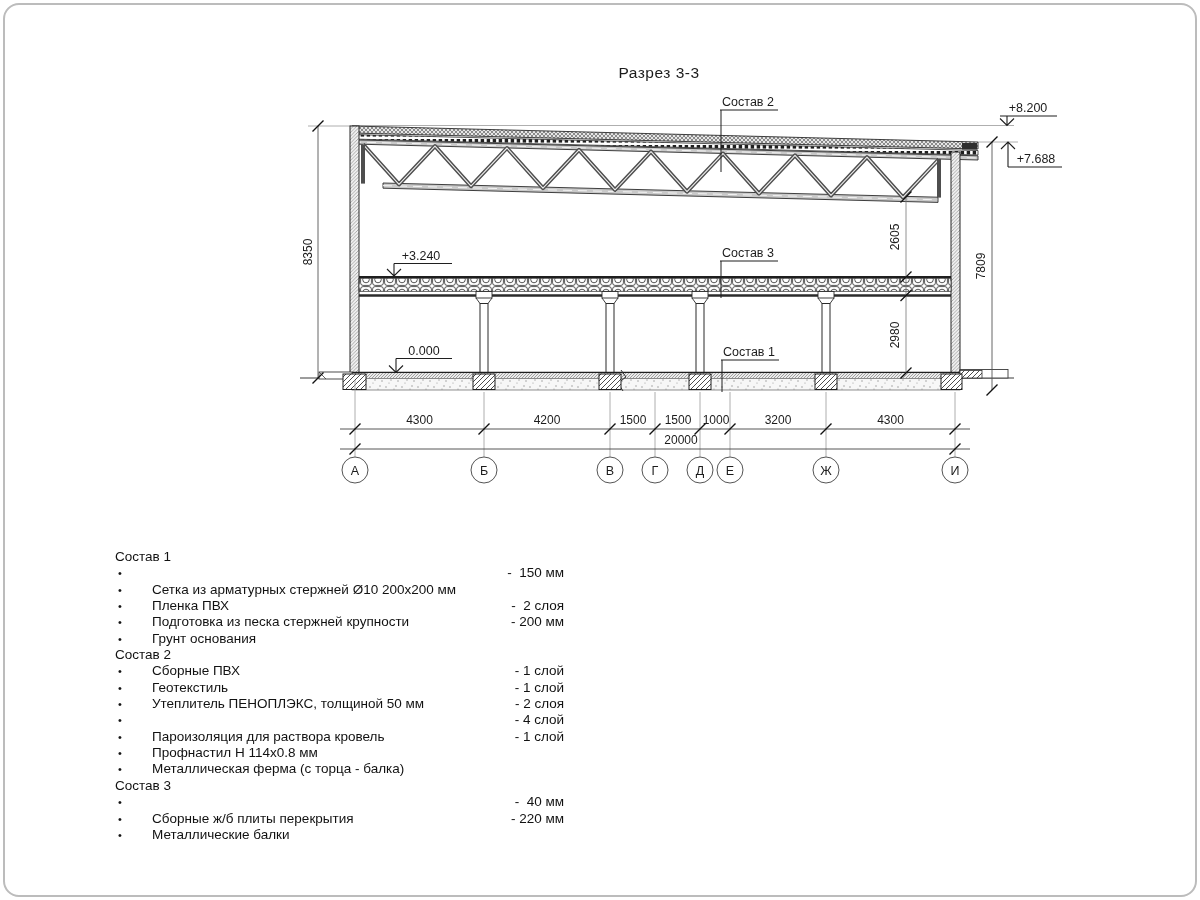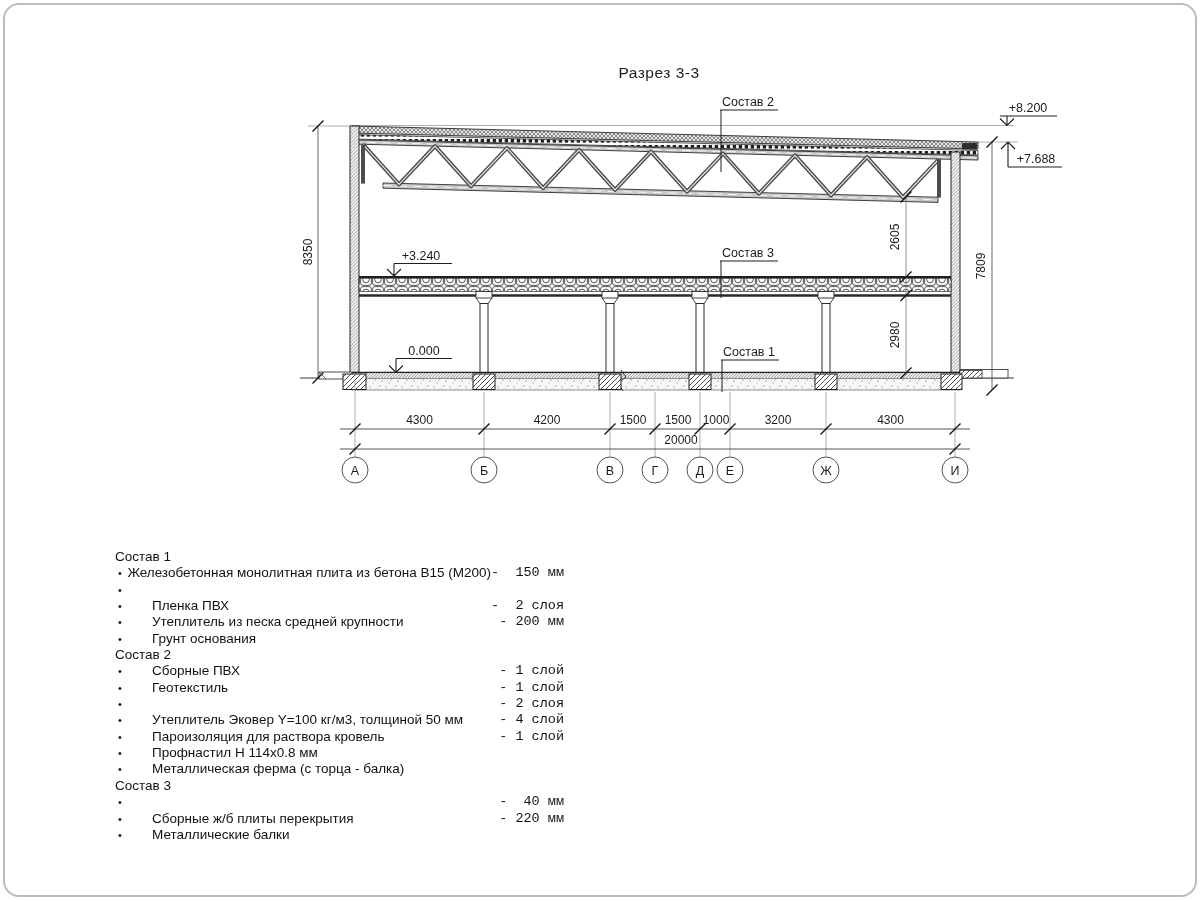--- a/index.html
+++ b/index.html
@@ -9,21 +9,21 @@
   svg{position:absolute;left:0;top:0;}
   svg text{font-family:"Liberation Sans", sans-serif;fill:#1c1c1c;}
   .dim-t{font-size:12px;}
   .lbl-t{font-size:12.5px;}
   .axis-t{font-size:12.5px;}
   .title-t{font-size:15.5px;letter-spacing:0.5px;}
   .legend{position:absolute;left:115px;top:549px;width:449px;font-size:13.5px;color:#121212;}
   .l-row{display:flex;line-height:16.35px;}
   .l-bullet{width:34px;padding-left:3px;font-size:11px;}
   .l-name{white-space:pre;}
-  .l-val{margin-left:auto;white-space:pre;font-family:Liberation Mono, monospace;}
+  .l-val{margin-left:auto;white-space:pre;}
   .l-title{line-height:16.35px;}
 </style>
 </head>
 <body>
 
 <div class="stage">
 
 <svg width="1200" height="540" viewBox="0 0 1200 540">
   <defs>
     <pattern id="hatchWall" width="3.5" height="3.5" patternUnits="userSpaceOnUse">
@@ -229,35 +229,35 @@
       <text class="axis-t" x="826" y="474.5" text-anchor="middle">Ж</text>
       <text class="axis-t" x="955" y="474.5" text-anchor="middle">И</text>
     </g>
   </g>
 </svg>
 
 <div class="legend">
   <div class="l-title">Состав 1</div>
   <div class="l-row">
         <span class="l-bullet">•</span>
-        <span class="l-name">Железобетонная монолитная плита из бетона В15 (М200)</span>
         <span class="l-val">-  150 мм</span>
       </div>
   <div class="l-row">
         <span class="l-bullet">•</span>
+        <span class="l-name">Сетка из арматурных стержней Ø10 200x200 мм</span>
         <span class="l-val"></span>
       </div>
   <div class="l-row">
         <span class="l-bullet">•</span>
         <span class="l-name">Пленка ПВХ</span>
         <span class="l-val">-  2 слоя</span>
       </div>
   <div class="l-row">
         <span class="l-bullet">•</span>
-        <span class="l-name">Утеплитель из песка средней крупности</span>
+        <span class="l-name">Подготовка из песка стержней крупности</span>
         <span class="l-val">- 200 мм</span>
       </div>
   <div class="l-row">
         <span class="l-bullet">•</span>
         <span class="l-name">Грунт основания</span>
         <span class="l-val"></span>
       </div>
 
   <div class="l-title">Состав 2</div>
   <div class="l-row">
@@ -265,25 +265,25 @@
         <span class="l-name">Сборные ПВХ</span>
         <span class="l-val">- 1 слой</span>
       </div>
   <div class="l-row">
         <span class="l-bullet">•</span>
         <span class="l-name">Геотекстиль</span>
         <span class="l-val">- 1 слой</span>
       </div>
   <div class="l-row">
         <span class="l-bullet">•</span>
+        <span class="l-name">Утеплитель ПЕНОПЛЭКС, толщиной 50 мм</span>
         <span class="l-val">- 2 слоя</span>
       </div>
   <div class="l-row">
         <span class="l-bullet">•</span>
-        <span class="l-name">Утеплитель Эковер Y=100 кг/м3, толщиной 50 мм</span>
         <span class="l-val">- 4 слой</span>
       </div>
   <div class="l-row">
         <span class="l-bullet">•</span>
         <span class="l-name">Пароизоляция для раствора кровель</span>
         <span class="l-val">- 1 слой</span>
       </div>
   <div class="l-row">
         <span class="l-bullet">•</span>
         <span class="l-name">Профнастил Н 114х0.8 мм</span>

